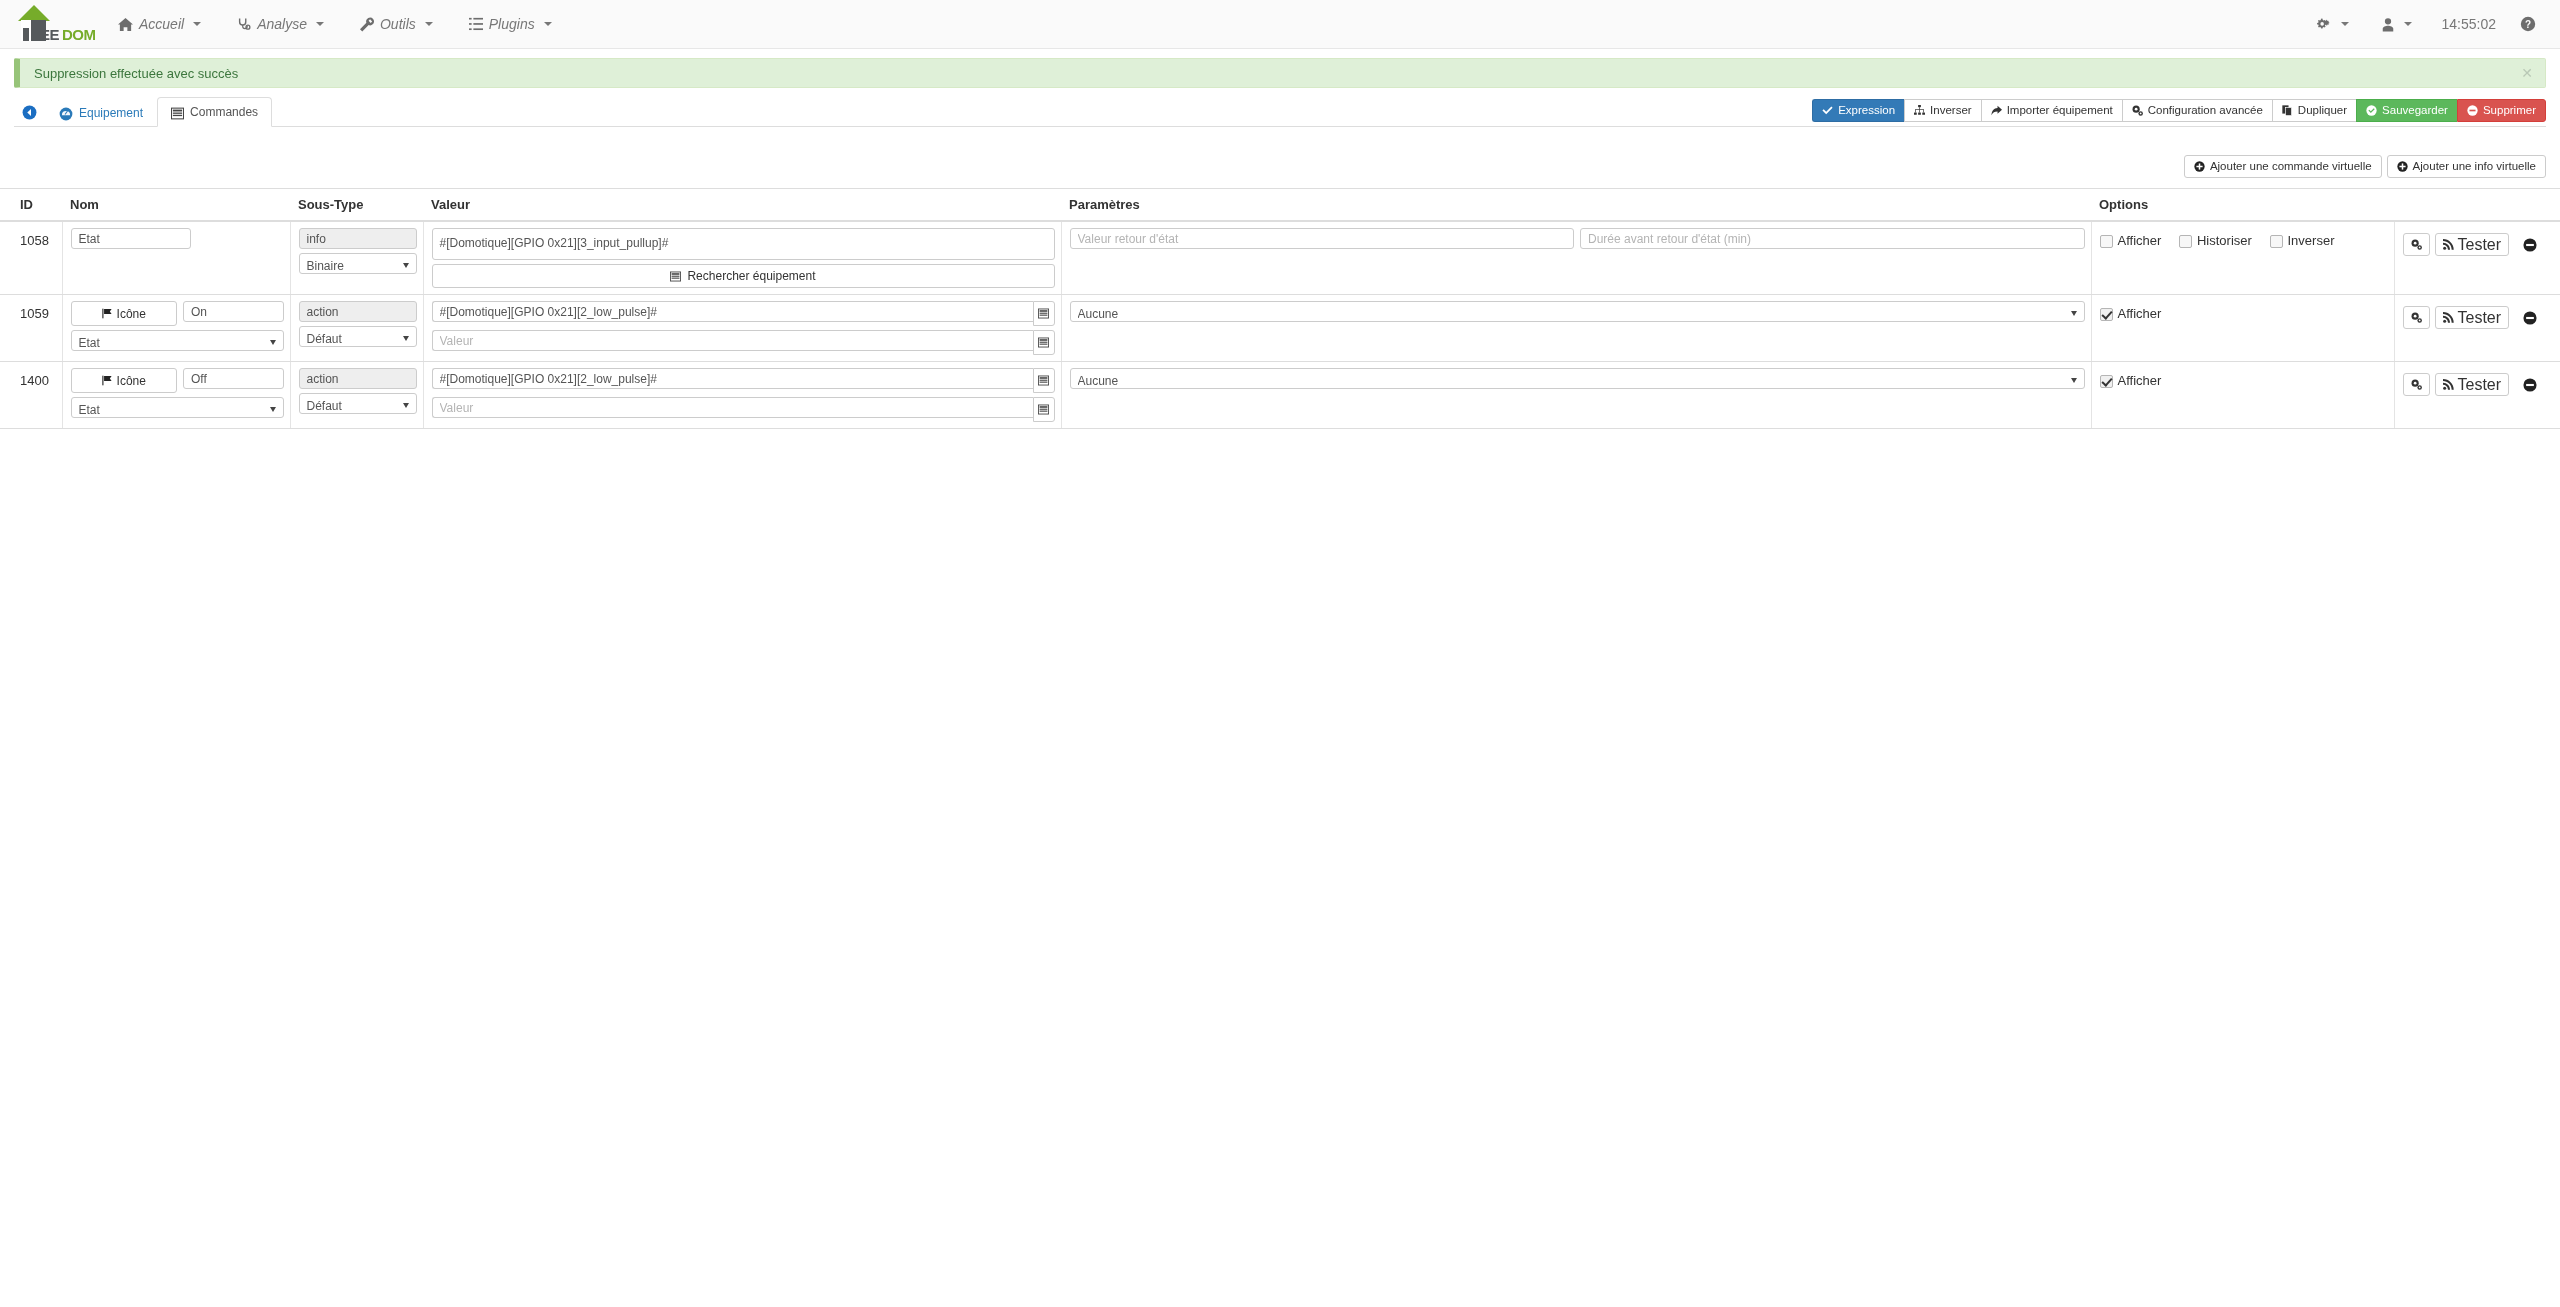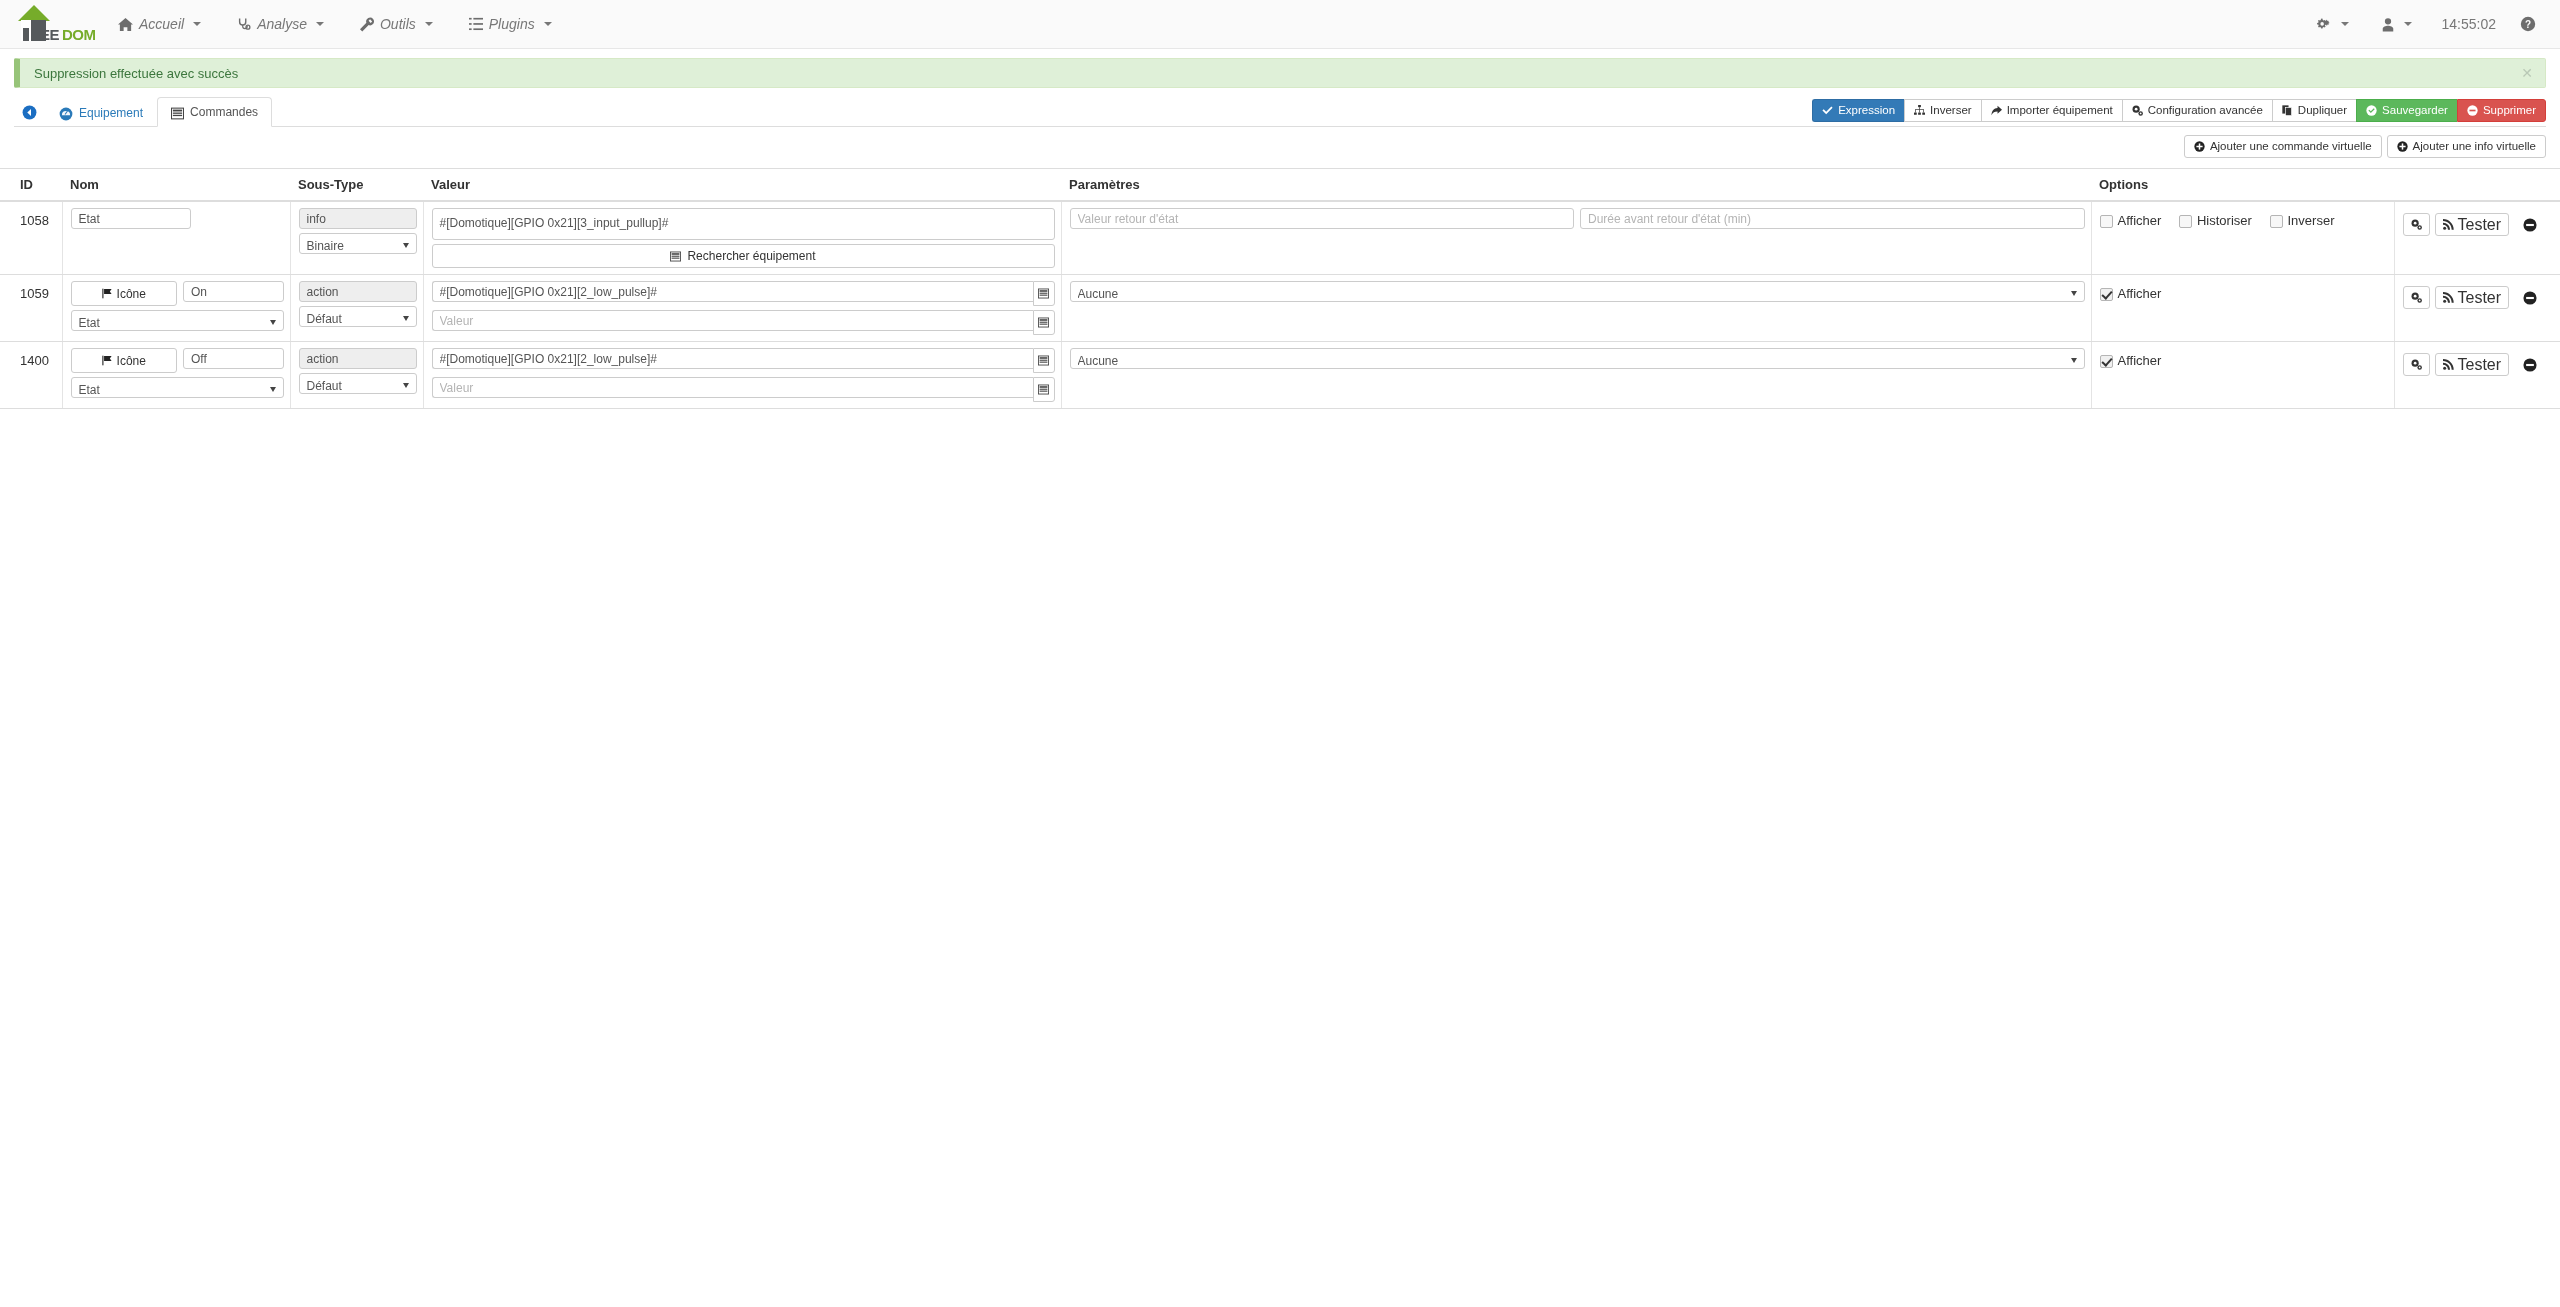--- a/index.html
+++ b/index.html
@@ -167,21 +167,21 @@
   .btn-primary { background: #337ab7; border-color: #2e6da4; color: #ffffff; }
   .btn-success { background: #5cb85c; border-color: #4cae4c; color: #ffffff; }
   .btn-danger  { background: #d9534f; border-color: #d43f3a; color: #ffffff; }
 
   
   .addrow {
     display: flex; justify-content: flex-end;
     margin: 8px 14px 0 14px;
     gap: 5px;
   }
-  .addrow .btn { border-radius: 3px; border-right-width: 1px; }
+  .addrow .btn { border-radius: 3px; border-right-width: 1px; margin-top: 20px; }
 
   
   .tablewrap { margin: 10px 0 0 0; width: 100%; }
   table.cmd {
     width: 100%;
     border-collapse: collapse;
     table-layout: fixed;
   }
   table.cmd th {
     text-align: left;

